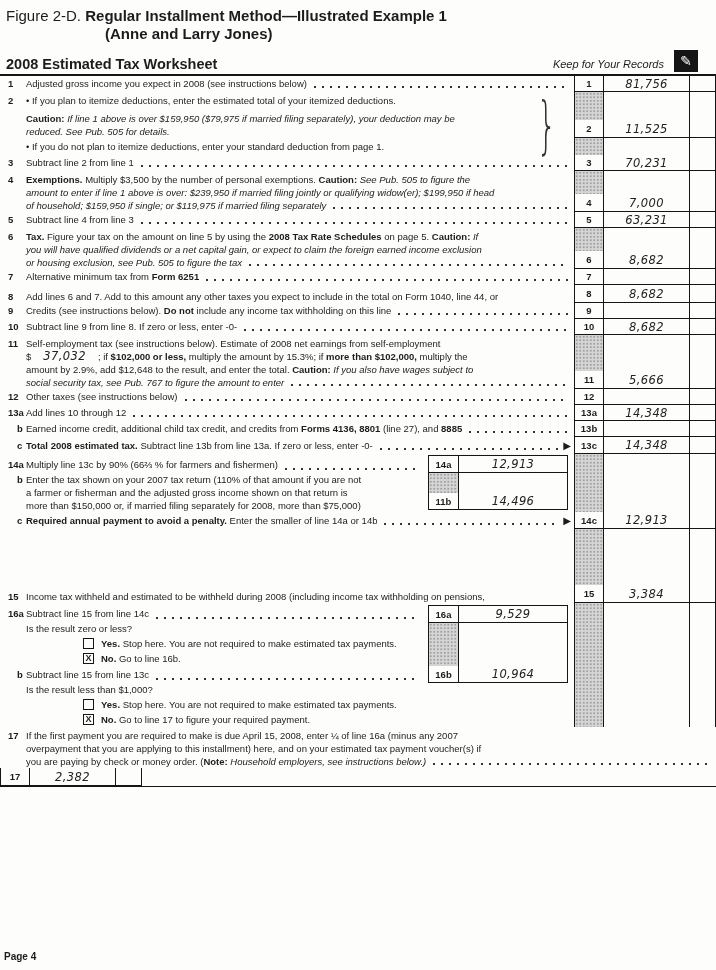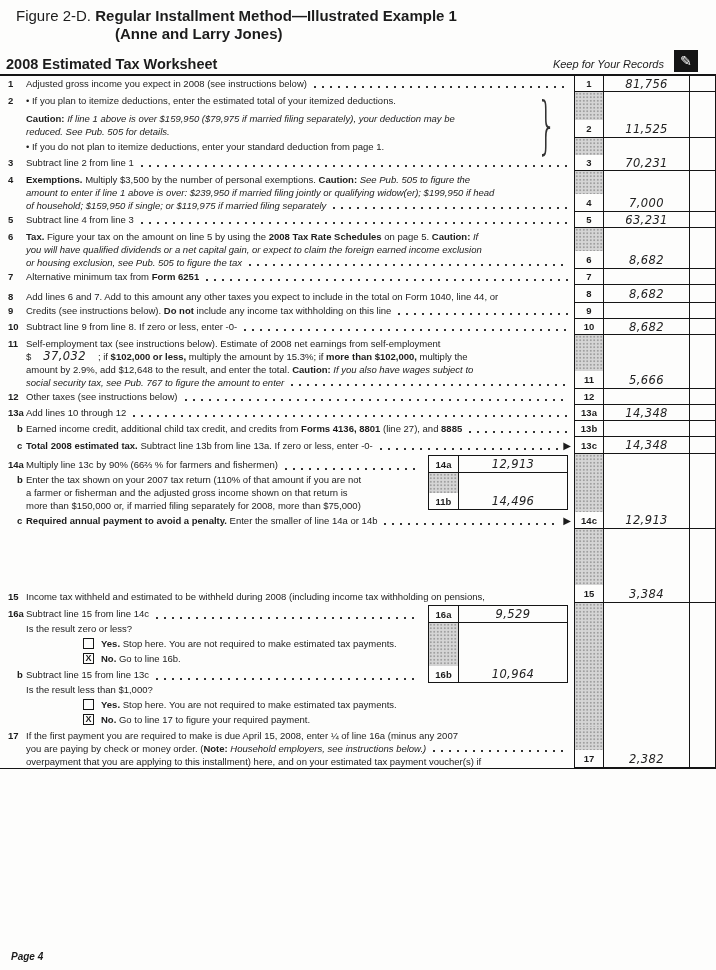--- a/index.html
+++ b/index.html
@@ -1,21 +1,21 @@
 <!DOCTYPE html>
 <html style="--shade: #d5d5d5; --ink: #1c1c1c;"><head>
 <meta charset="utf-8">
 <style>
   html,body{margin:0;padding:0;background:#e8e8e8;}
   .page{width:716px;height:970px;position:relative;background:#fdfdfc;margin:0 auto;
         font-family:"Liberation Sans","DejaVu Sans",sans-serif;color:#1c1c1c;overflow:hidden;}
   .b{font-weight:bold}.i{font-style:italic}
 
   
-  .fig-header{padding:7px 10px 0 16px;font-size:15px;line-height:18px;}
+  .fig-header{padding:7px 10px 0 6px;font-size:15px;line-height:18px;}
   .fig-line2{padding-left:99px;font-weight:bold;}
   .ws-header{display:flex;justify-content:space-between;align-items:flex-end;
              padding:7px 16px 2px 6px;border-bottom:2px solid #151515;}
   .ws-title{font-size:14.5px;font-weight:bold;}
   .ws-right{display:flex;align-items:flex-end;gap:10px;}
   .keep{font-style:italic;font-size:11px;padding-bottom:2px;}
   .pencil{width:24px;height:22px;background:#151515;color:#fff;display:flex;align-items:center;
           justify-content:center;font-size:14px;margin-right:2px;}
 
   
@@ -67,22 +67,22 @@
   .iband{height:16px;flex:none;display:flex;border-bottom:1px solid #151515;}
   .iband.lastb{border-bottom:none;}
   .ilb{width:30px;flex:none;border-right:1px solid #151515;display:flex;align-items:center;
        justify-content:center;font-weight:bold;box-sizing:border-box;}
   .iam{flex:1;display:flex;align-items:center;justify-content:center;}
   .ifill{flex:1;display:flex;min-height:0;}
 
   .cb{width:11px;height:11px;flex:none;border:1px solid #151515;margin:0 7px 0 57px;
       display:inline-flex;align-items:center;justify-content:center;font-size:9px;font-weight:bold;box-sizing:border-box;}
 
-  .row.last{border-bottom:1.6px solid #151515;}
-  .page-footer{position:absolute;left:11px;bottom:8px;font-weight:bold;font-size:10px;font-style:italic;}
+  .row.last{border-bottom:1.6px solid #151515;flex-direction:column;}
+  .page-footer{position:absolute;left:4px;bottom:8px;font-weight:bold;font-size:10px;}
 </style>
 </head>
 <body>
 
 <div class="page">
 
   <div class="fig-header">
     <div class="fig-line1">
       <span>Figure 2-D.</span>
       <span class="b">Regular Installment Method—Illustrated Example 1</span>
@@ -611,26 +611,26 @@
     </div>
 
     <div class="row last">
       <div class="left">
         <div class="ln">
             <span class="lnum">17</span>
             <span class="txt"><span>If the first payment you are required to make is due April 15, 2008, enter ¼ of line 16a (minus any 2007</span></span>
           </div>
         <div class="ln">
             <span class="lnum"></span>
+            <span class="txt"><span>overpayment that you are applying to this installment) here, and on your estimated tax payment voucher(s) if</span></span>
+          </div>
+        <div class="ln">
+            <span class="lnum"></span>
             <span class="txt"><span>you are paying by check or money order. (</span><span class="b">Note:</span><span class="i"> Household employers, see instructions below.)</span></span>
             <span class="dots"></span>
-          </div>
-        <div class="ln">
-            <span class="lnum"></span>
-            <span class="txt"><span>overpayment that you are applying to this installment) here, and on your estimated tax payment voucher(s) if</span></span>
           </div>
       </div>
       <div class="rcol">
         <div class="rfill">
             <span class="nb g"></span>
             <span class="am"></span>
             <span class="ce"></span>
           </div>
         <div class="rband">
             <span class="nb">17</span>

